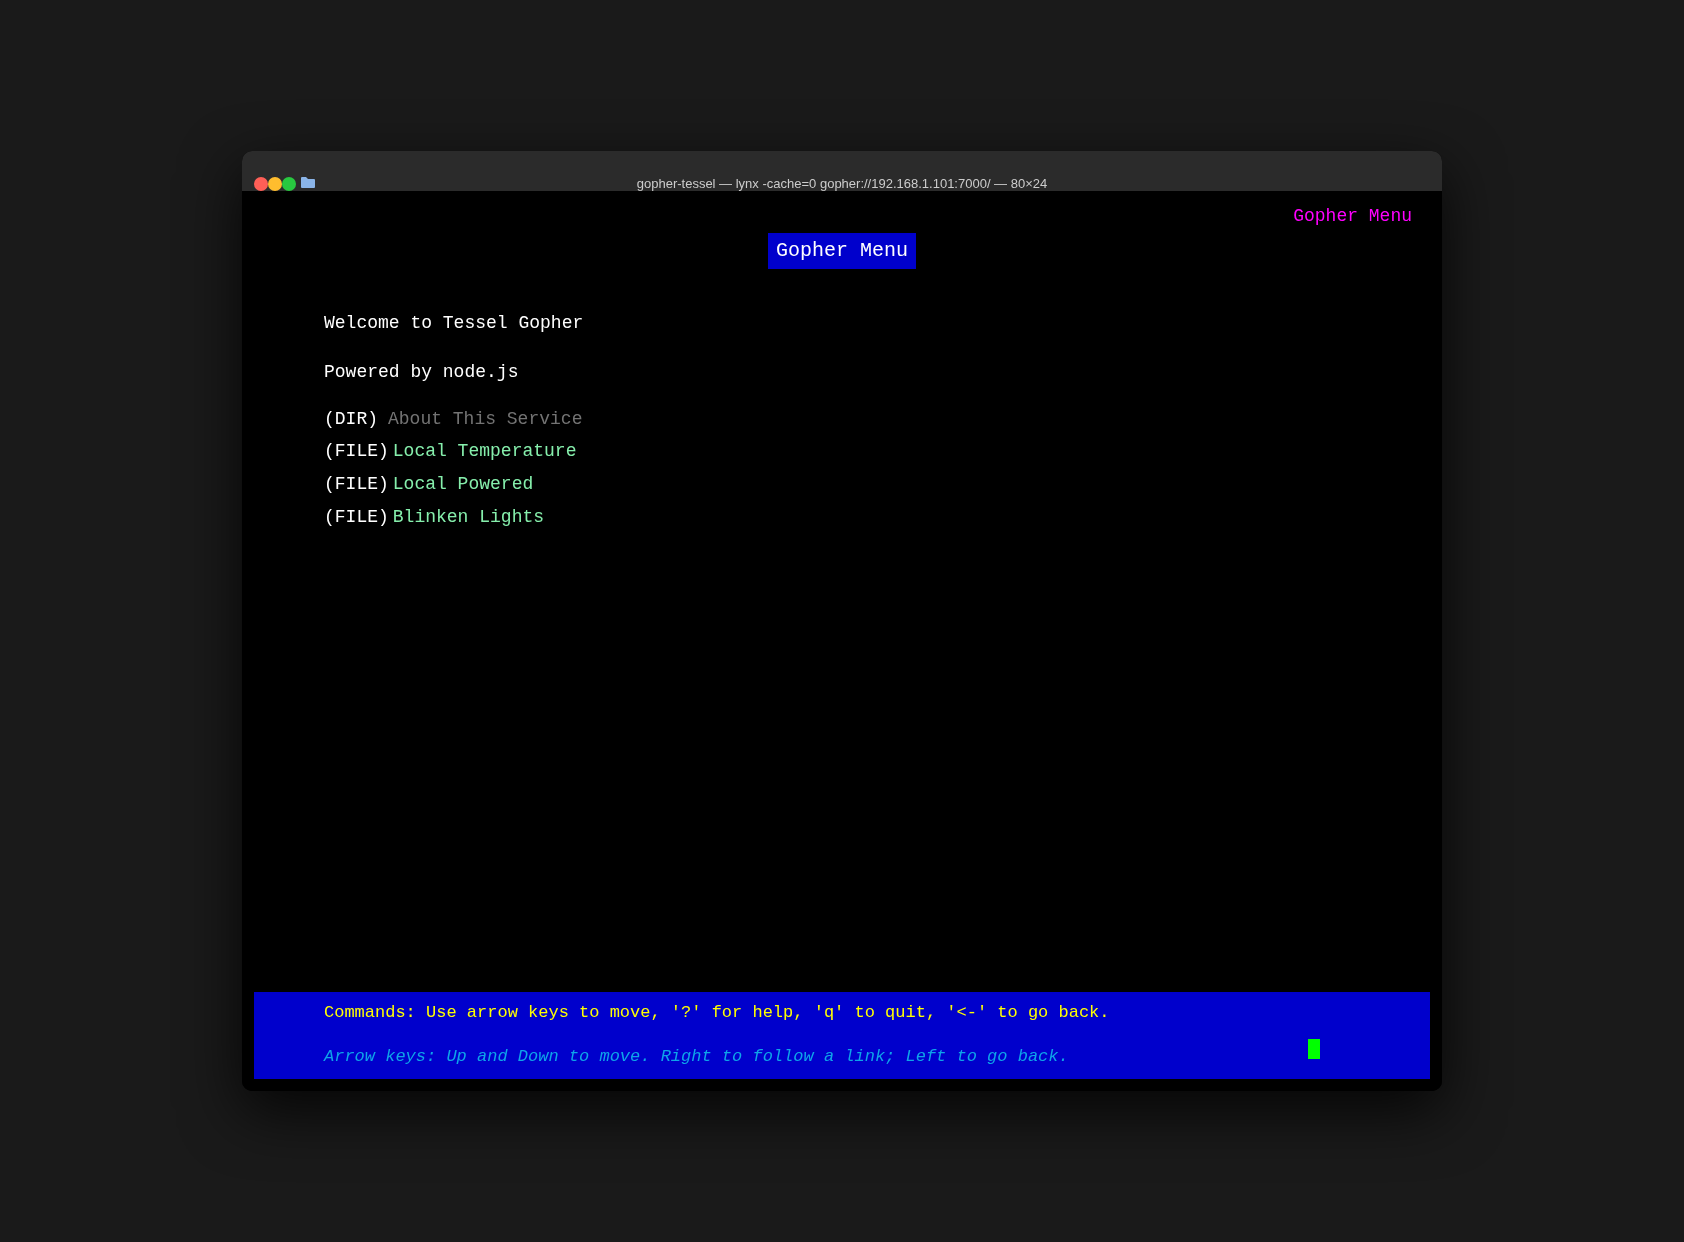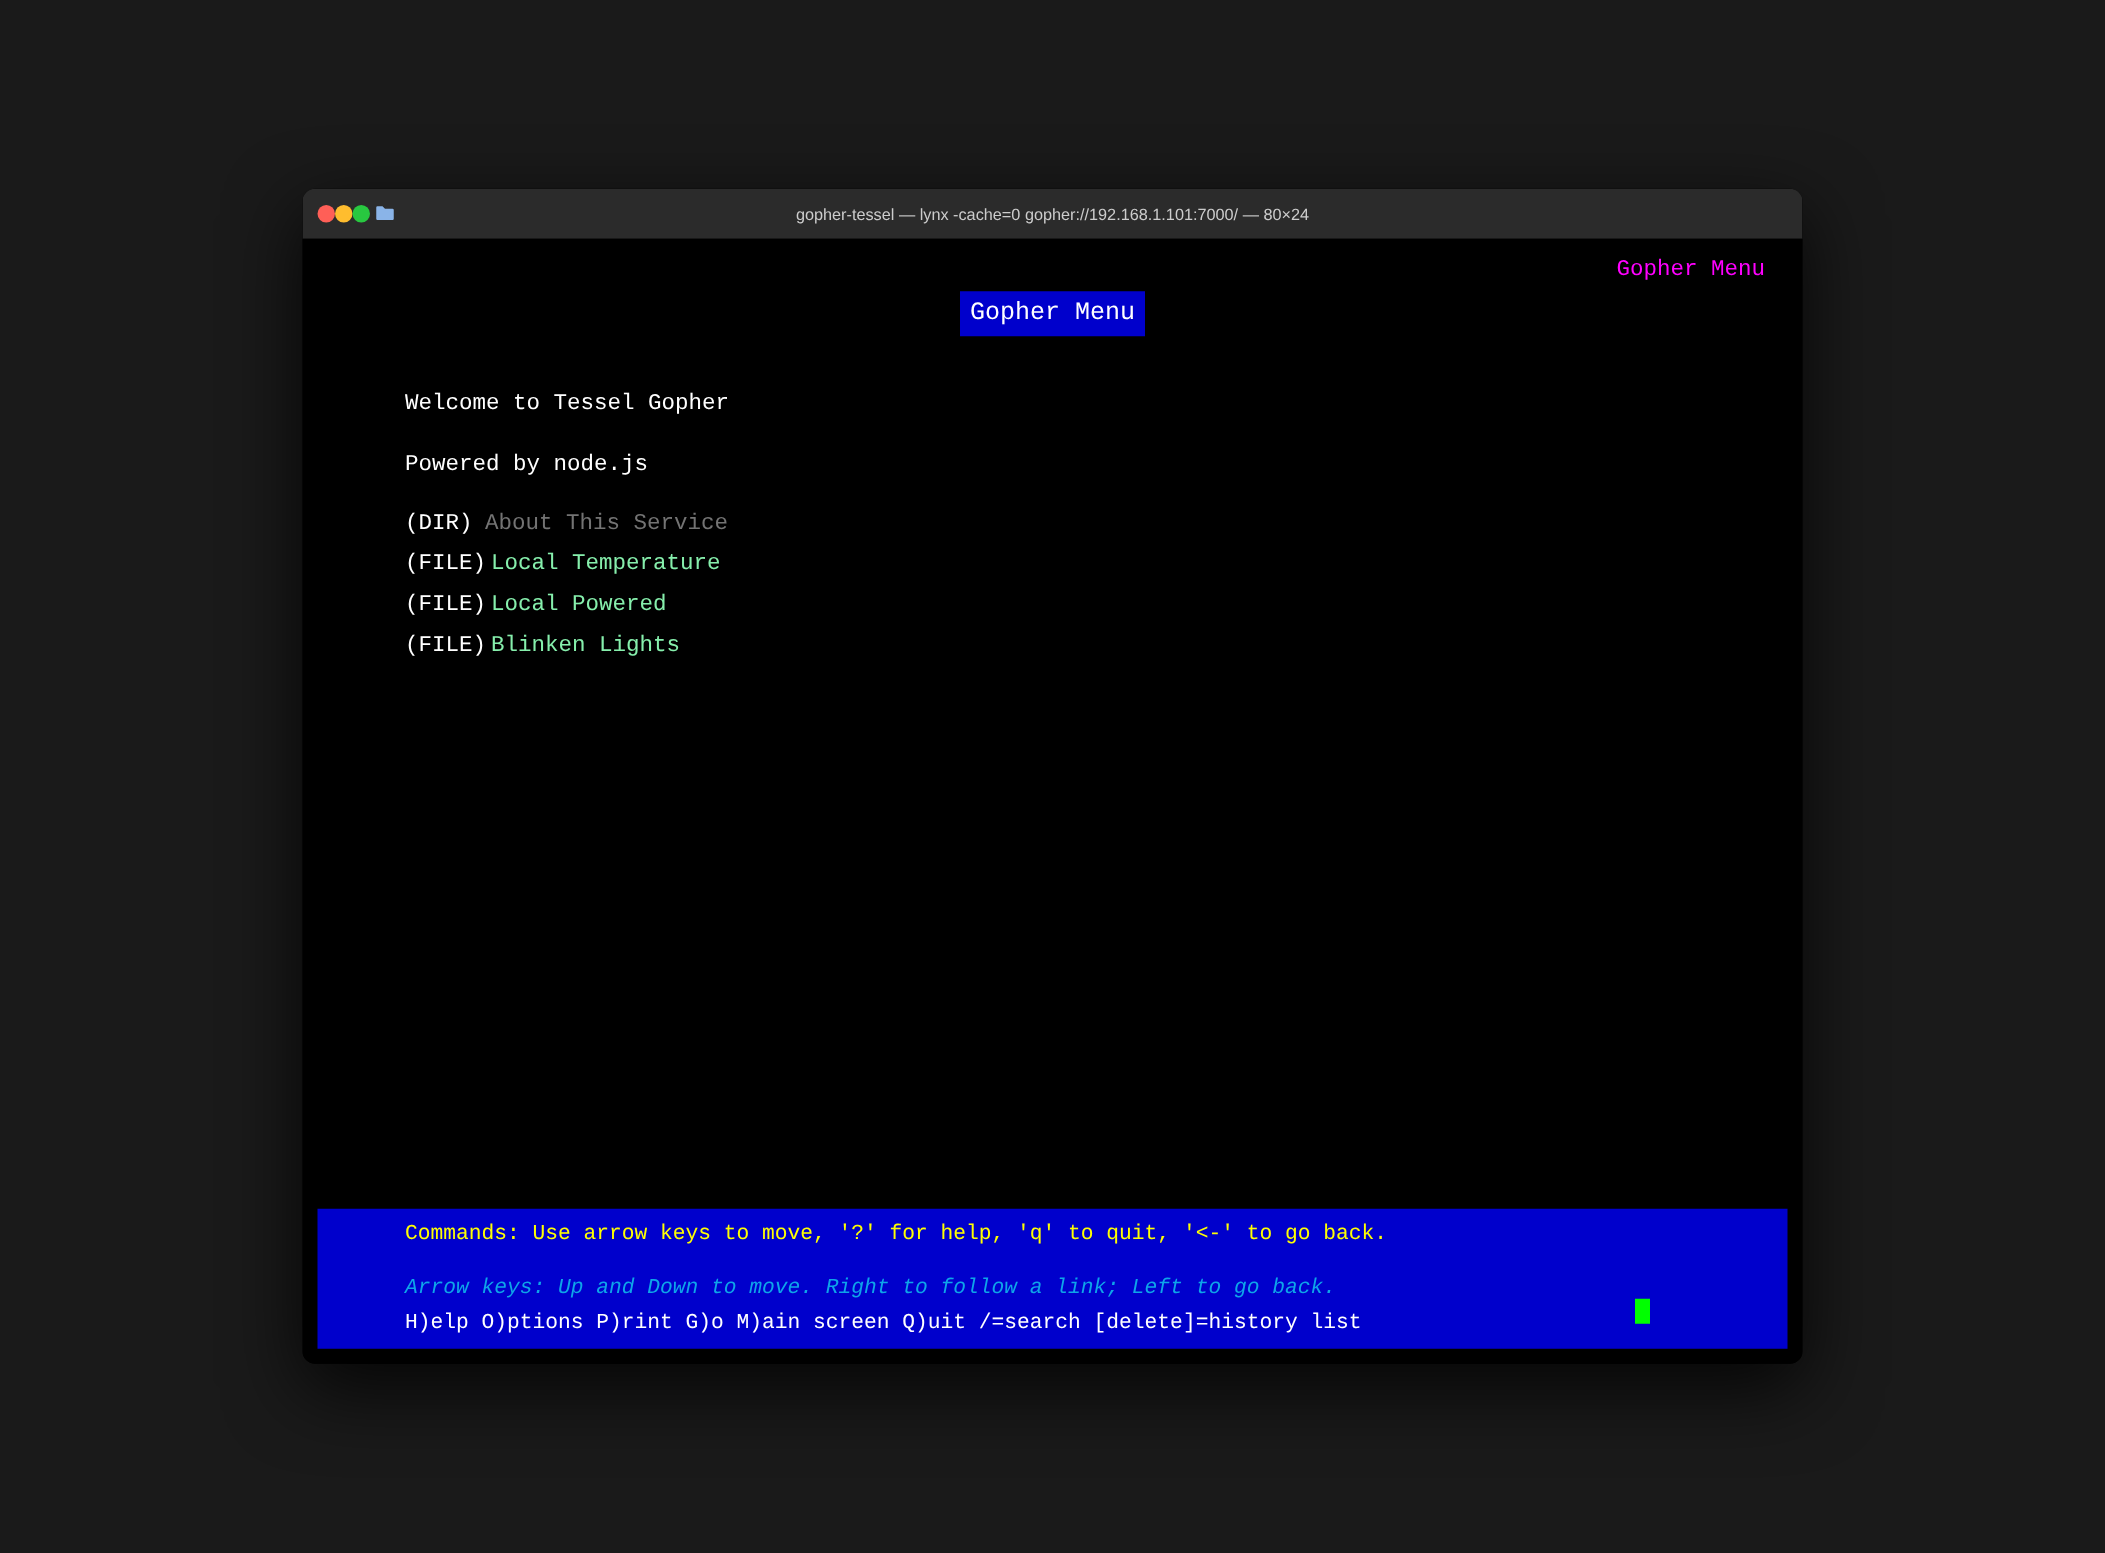--- a/index.html
+++ b/index.html
@@ -22,21 +22,21 @@
       background: #000000;
       border-radius: 10px;
       overflow: hidden;
       box-shadow: 0 20px 60px rgba(0,0,0,0.8);
     }
 
     .title-bar {
       background: #2b2b2b;
       height: 40px;
       display: flex;
-      align-items: center;
+      align-items: flex-end;
       padding: 0 12px;
       gap: 0;
       position: relative;
     }
 
     .title-bar-title {
       position: absolute;
       left: 50%;
       transform: translateX(-50%);
       color: #cccccc;
@@ -228,19 +228,18 @@
           <span class="menu-item-type">(FILE)</span>
           <a class="menu-item-link">Blinken Lights</a>
         </div>
       </div>
     </div>
 
     <div class="bottom-bar">
       <div class="status-line">Commands: Use arrow keys to move, '?' for help, 'q' to quit, '&lt;-' to go back.</div>
       <div class="help-line">  Arrow keys: Up and Down to move.  Right to follow a link; Left to go back.</div>
       <div class="keys-line" style="position:relative;">
-        <span> H)elp O)ptions P)rint G)o M)ain screen Q)uit /=search [delete]=history list</span>
         <span class="cursor-block"></span>
       </div>
     </div>
 
   </div>
 </div>
 
 </body></html>

